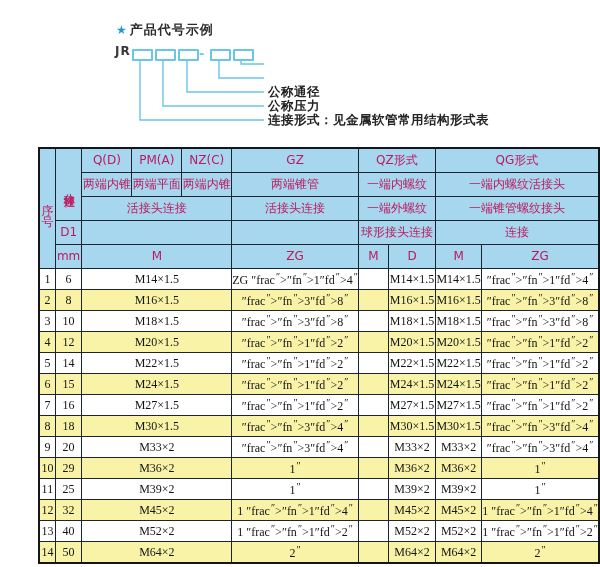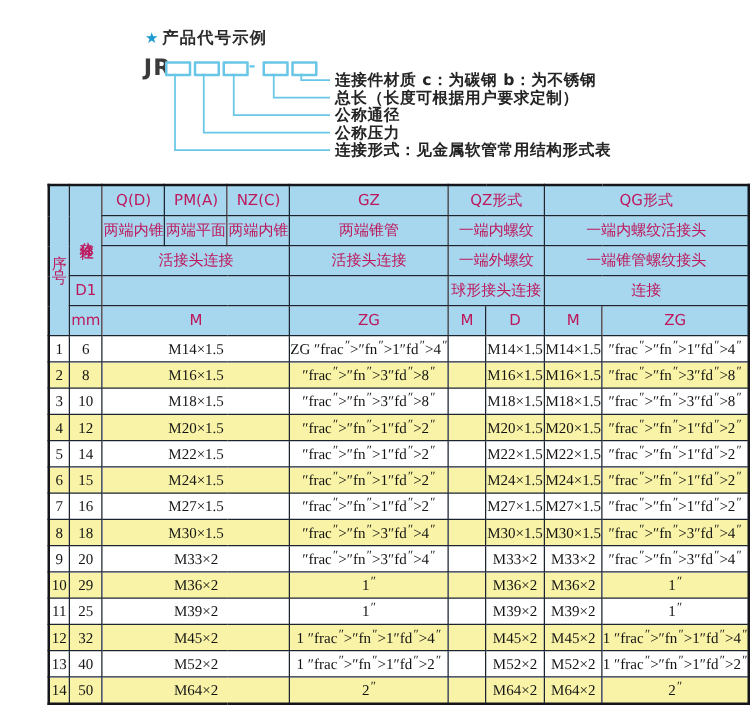--- a/index.html
+++ b/index.html
@@ -3,21 +3,21 @@
 <meta charset="utf-8">
 <style>
   html,body{margin:0;padding:0;background:#fff;}
   .page{position:relative;width:600px;height:567px;background:#ffffff;overflow:hidden;
         font-family:"DejaVu Sans",sans-serif;color:#1a1a1a;}
 
   
   .diagram{position:absolute;left:0;top:0;width:600px;height:140px;}
   .heading{position:absolute;left:116px;top:21px;font-size:13px;font-weight:bold;color:#2b2b2b;letter-spacing:1px;}
   .heading .star{color:#1d9bd1;margin-right:2px;font-size:12px;}
-  .jr{position:absolute;left:115px;top:44px;font-size:18px;font-weight:bold;color:#3a3a3a;letter-spacing:1px;}
+  .jr{position:absolute;left:115px;top:44px;font-size:12px;font-weight:bold;color:#3a3a3a;letter-spacing:1px;}
   .code-box{position:absolute;top:49px;width:17px;height:8px;border:2px solid #6ac6e6;background:#fff;border-radius:1px;}
   .code-sep{position:absolute;top:46px;font-size:13px;font-weight:bold;color:#6ac6e6;}
   .lines-svg{position:absolute;left:0;top:0;pointer-events:none;}
   .code-label{position:absolute;left:268px;height:14px;line-height:14px;font-size:12.5px;
               font-weight:600;color:#242424;white-space:nowrap;letter-spacing:0.5px;}
 
   
   .table-title{position:absolute;left:38px;top:120px;font-size:19px;font-weight:bold;color:#0d0d0d;
                font-family:"DejaVu Serif",serif;letter-spacing:2px;}
   table.ref{position:absolute;left:38px;top:147px;border-collapse:collapse;table-layout:fixed;
@@ -53,22 +53,20 @@
     <div class="code-box" style="left:233px"></div>
 
     <svg class="lines-svg" width="600" height="140">
       <polyline points="241,59 241,64 264,64" fill="none" stroke="#6ac6e6" stroke-width="1.4"></polyline>
       <polyline points="219,59 219,78 264,78" fill="none" stroke="#6ac6e6" stroke-width="1.4"></polyline>
       <polyline points="187,59 187,92 264,92" fill="none" stroke="#6ac6e6" stroke-width="1.4"></polyline>
       <polyline points="163,59 163,106 264,106" fill="none" stroke="#6ac6e6" stroke-width="1.4"></polyline>
       <polyline points="140,59 140,120 264,120" fill="none" stroke="#6ac6e6" stroke-width="1.4"></polyline>
     </svg>
 
-    <div class="code-label" style="top:57px">连接件材质  c：为碳钢  b：为不锈钢</div>
-    <div class="code-label" style="top:71px">总长（长度可根据用户要求定制）</div>
     <div class="code-label" style="top:85px">公称通径</div>
     <div class="code-label" style="top:99px">公称压力</div>
     <div class="code-label" style="top:113px">连接形式：见金属软管常用结构形式表</div>
   </div>
 
 
   <table class="ref">
     <colgroup>
       <col style="width:37px">
         <col style="width:44px">

